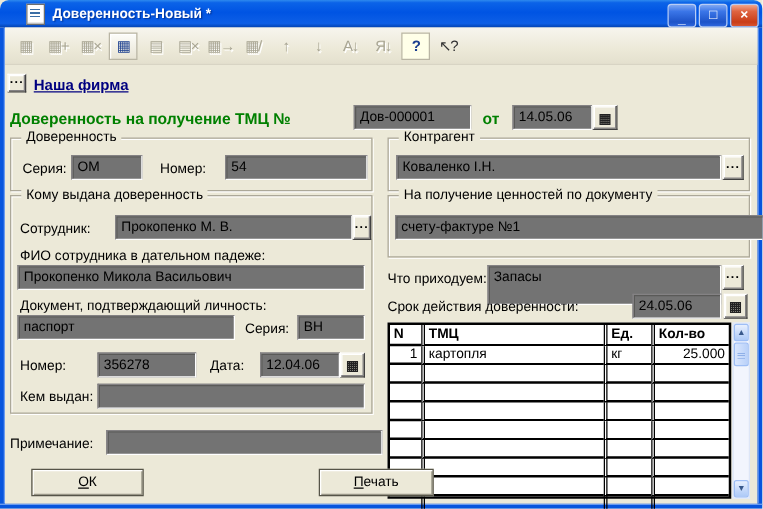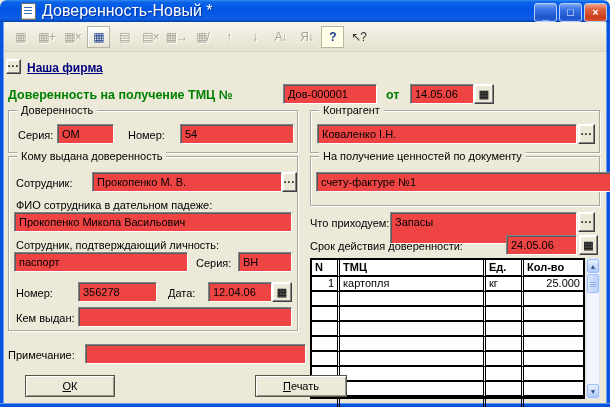--- a/index.html
+++ b/index.html
@@ -7,21 +7,21 @@
   #win{position:relative;width:610px;height:407px;background:#ECE9D8;}
 
   
   .titlebar{position:absolute;left:0;top:0;width:610px;height:22px;
     background:linear-gradient(180deg,#2E8AEF 0%,#0B63E8 10%,#0054E3 45%,#0E5FE6 85%,#0342B0 100%);
     border-radius:7px 7px 0 0;display:flex;align-items:center;}
   .doc-ico{width:13px;height:15px;background:#fff;margin-left:21px;border:1px solid #6E6E6E;
     box-shadow:inset 0 -1px 0 #cfcfcf;position:relative;}
   .doc-ico::after{content:"";position:absolute;left:2px;top:3px;width:8px;height:8px;
     background:repeating-linear-gradient(180deg,#3b6ea5 0 1px,transparent 1px 3px);}
-  .title-text{color:#fff;font-weight:normal;font-size:16px;margin-left:6px;text-shadow:1px 1px 1px #00349A;}
+  .title-text{color:#fff;font-weight:bold;font-size:11px;margin-left:6px;text-shadow:1px 1px 1px #00349A;}
   .caption-btns{position:absolute;right:3px;top:3px;display:flex;gap:2px;}
   .cbtn{width:21px;height:17px;border-radius:3px;border:1px solid #B8CDF5;color:#fff;font-weight:bold;
     display:flex;align-items:center;justify-content:center;font-size:11px;line-height:1;
     background:linear-gradient(180deg,#7FA7F2 0%,#3B76E8 30%,#1D53C8 80%,#2E66DD 100%);}
   .cbtn.min span{transform:translateY(3px);}
   .cbtn.close{background:linear-gradient(180deg,#F0A68C 0%,#DF6441 30%,#C93C17 80%,#D85430 100%);}
 
   .side{position:absolute;top:22px;width:4px;height:381px;background:#0855DD;}
   .side.l{left:0;box-shadow:inset -1px 0 0 #6A9BF0;}
   .side.r{left:606px;box-shadow:inset 1px 0 0 #6A9BF0;}
@@ -34,21 +34,21 @@
   .ticon{width:21px;height:20px;display:flex;align-items:center;justify-content:center;
     font-size:12px;line-height:1;letter-spacing:-1px;border:1px solid transparent;}
   .ticon.off{color:#A8A593;text-shadow:1px 1px 0 #fff;}
   .ticon.on{color:#333;}
   .ticon.accent{color:#1B3F8F;background:linear-gradient(180deg,#fdfdfa,#e8e4d4);
     border:1px solid #B9B5A4;box-shadow:1px 1px 0 #fff inset;}
   .ticon.help{color:#1B3F8F;font-weight:bold;background:#FFFFE8;border:1px solid #B9B5A4;}
 
   
   .lbl{position:absolute;white-space:nowrap;text-align:center;}
-  .tb{position:absolute;background:#ef4444;border:1px solid;border-color:#848284 #fff #fff #848284;
+  .tb{position:absolute;background:#737373;border:1px solid;border-color:#848284 #fff #fff #848284;
     box-shadow:inset 1px 1px 0 #5a5a58;box-sizing:border-box;padding:3px 3px 0 4px;white-space:nowrap;overflow:hidden;}
   .group{position:absolute;border:1px solid #ACA899;box-shadow:inset 1px 1px 0 #fff,1px 1px 0 #fff;box-sizing:border-box;}
   .gtitle{position:absolute;top:-7px;left:8px;background:#ECE9D8;padding:0 4px;white-space:nowrap;}
   .sbtn{position:absolute;background:#ECE9D8;border:1px solid;border-color:#fff #404040 #404040 #fff;
     box-shadow:inset -1px -1px 0 #848284,inset 1px 1px 0 #fff;box-sizing:border-box;
     display:flex;align-items:center;justify-content:center;font-weight:bold;cursor:default;}
   .sbtn.cal{font-size:11px;color:#222;}
   .dots{font-size:10px;letter-spacing:1px;line-height:4px;padding-bottom:5px;}
   .pbtn{position:absolute;height:22px;background:#ECE9D8;border:1px solid #565448;
     box-shadow:inset 1px 1px 0 #fff,inset -1px -1px 0 #9a9788;box-sizing:border-box;
@@ -157,21 +157,21 @@
   <div class="group" style="left:8px;top:156px;width:290px;height:175px;">
     <span class="gtitle">Кому выдана доверенность</span>
   </div>
   <div class="lbl" style="left:16px;top:177px;">Сотрудник:</div>
   <div class="tb" style="left:92px;top:172px;width:190px;height:20px;">Прокопенко М. В.</div>
   <div class="sbtn dots" style="left:282px;top:172px;width:15px;height:20px;">
       <span>...</span>
     </div>
   <div class="lbl" style="left:16px;top:199px;">ФИО сотрудника в дательном падеже:</div>
   <div class="tb" style="left:14px;top:212px;width:278px;height:20px;">Прокопенко Микола Васильович</div>
-  <div class="lbl" style="left:16px;top:239px;">Сотрудник, подтверждающий личность:</div>
+  <div class="lbl" style="left:16px;top:239px;">Документ, подтверждающий личность:</div>
   <div class="tb" style="left:14px;top:252px;width:174px;height:20px;">паспорт</div>
   <div class="lbl" style="left:196px;top:257px;">Серия:</div>
   <div class="tb" style="left:238px;top:252px;width:54px;height:20px;">ВН</div>
   <div class="lbl" style="left:16px;top:287px;">Номер:</div>
   <div class="tb" style="left:78px;top:282px;width:79px;height:20px;">356278</div>
   <div class="lbl" style="left:168px;top:287px;">Дата:</div>
   <div class="tb" style="left:208px;top:282px;width:64px;height:20px;">12.04.06</div>
   <div class="sbtn cal" style="left:272px;top:282px;width:20px;height:20px;">
       <span>▦</span>
     </div>

